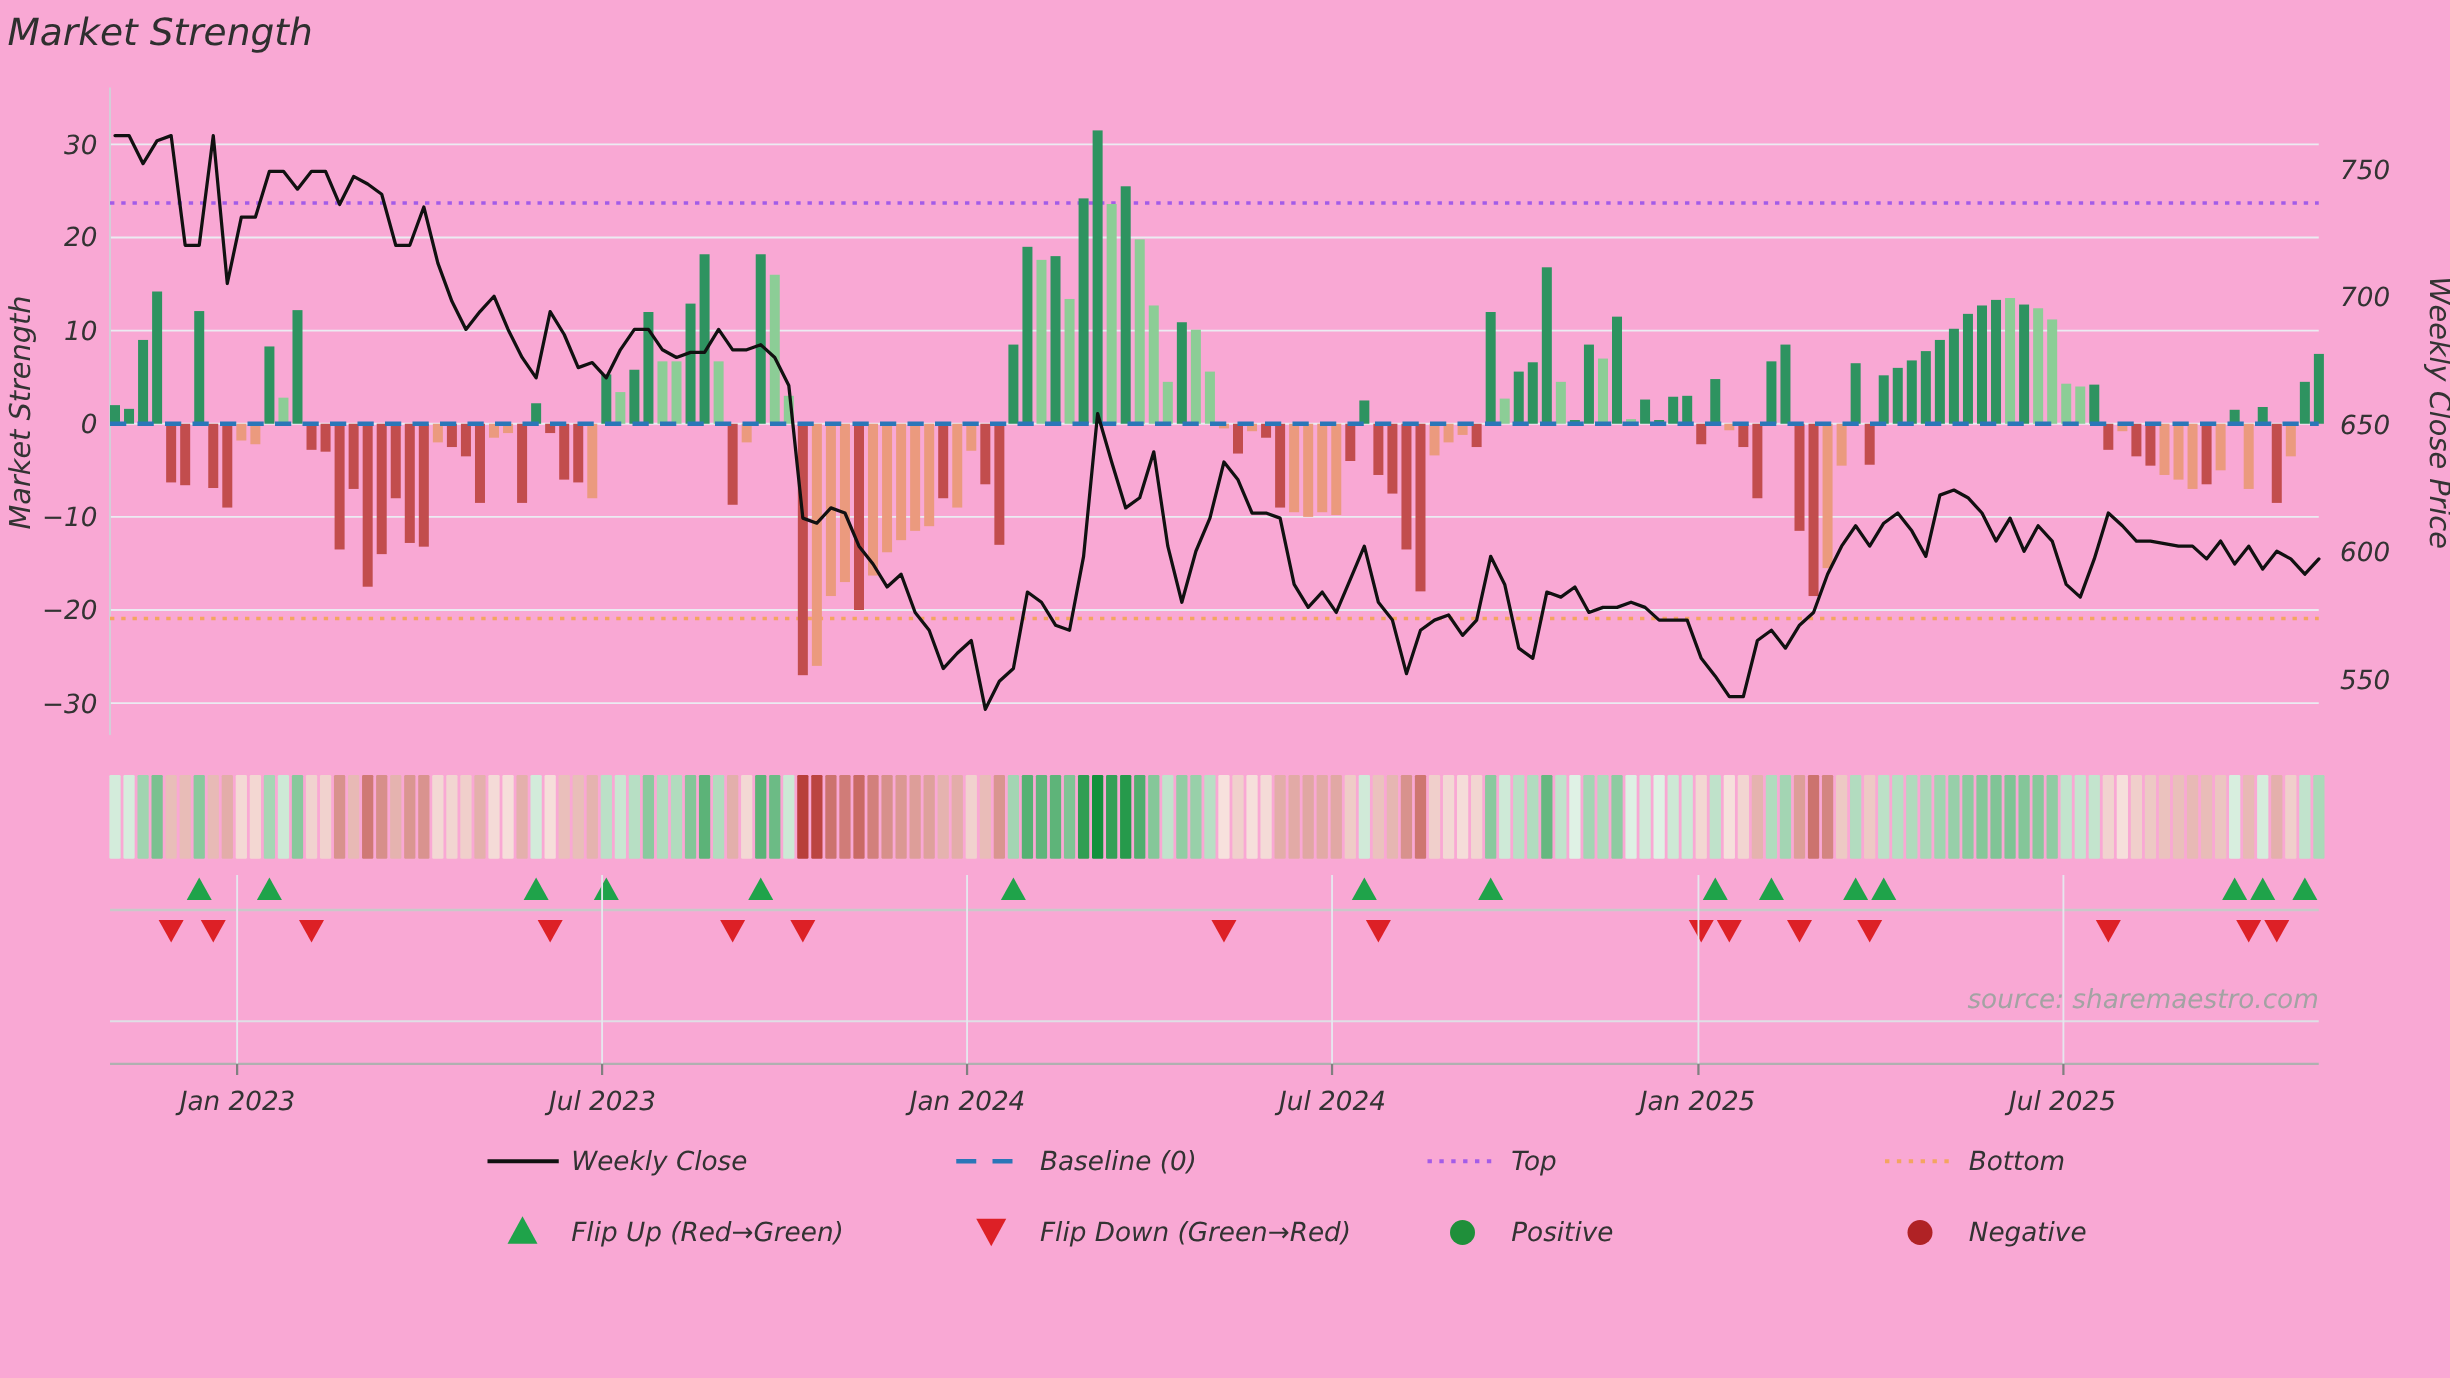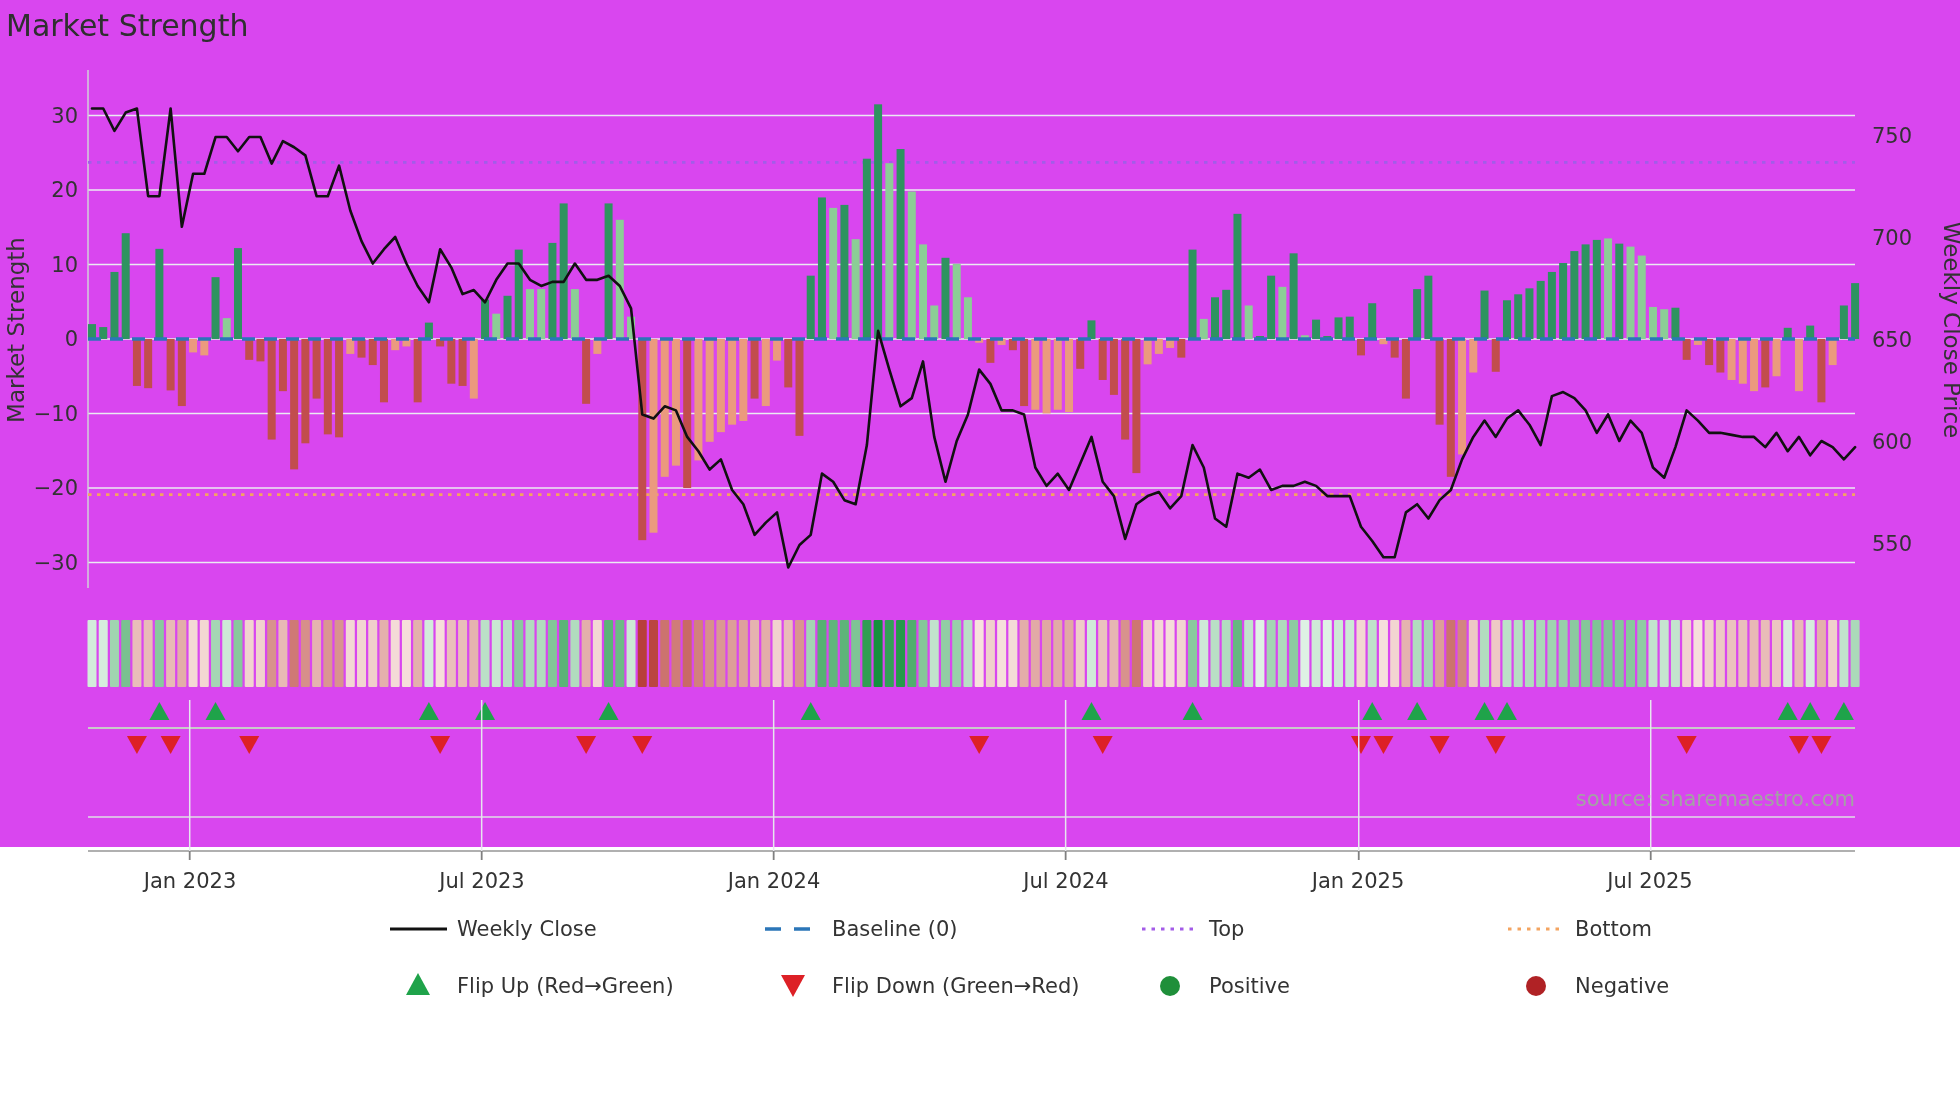--- a/index.html
+++ b/index.html
@@ -1,18 +1,18 @@
 <!DOCTYPE html>
 <html><head>
 <meta charset="utf-8">
 <style>
   html,body{margin:0;padding:0;background:#ffffff;}
   body{width:1960px;height:1102px;overflow:hidden;font-family:"DejaVu Sans","Liberation Sans",sans-serif;}
   svg text{font-family:"DejaVu Sans","Liberation Sans",sans-serif;}
-  .figwrap{position:relative;width:1960px;height:847px;background:#d946ef;}
+  .figwrap{position:relative;width:1960px;height:1102px;background:#f9a8d4;font-style:italic;}
 </style>
 </head>
 <body>
 
 <div class="figwrap">
 <svg id="chart" width="1960" height="1102" viewBox="0 0 1960 1102">
 
   <g id="gfx">
         <line x1="88" x2="1855" y1="115.5" y2="115.5" stroke="#ebebf2" stroke-width="1.5"></line>
         <line x1="88" x2="1855" y1="190" y2="190" stroke="#ebebf2" stroke-width="1.5"></line>

